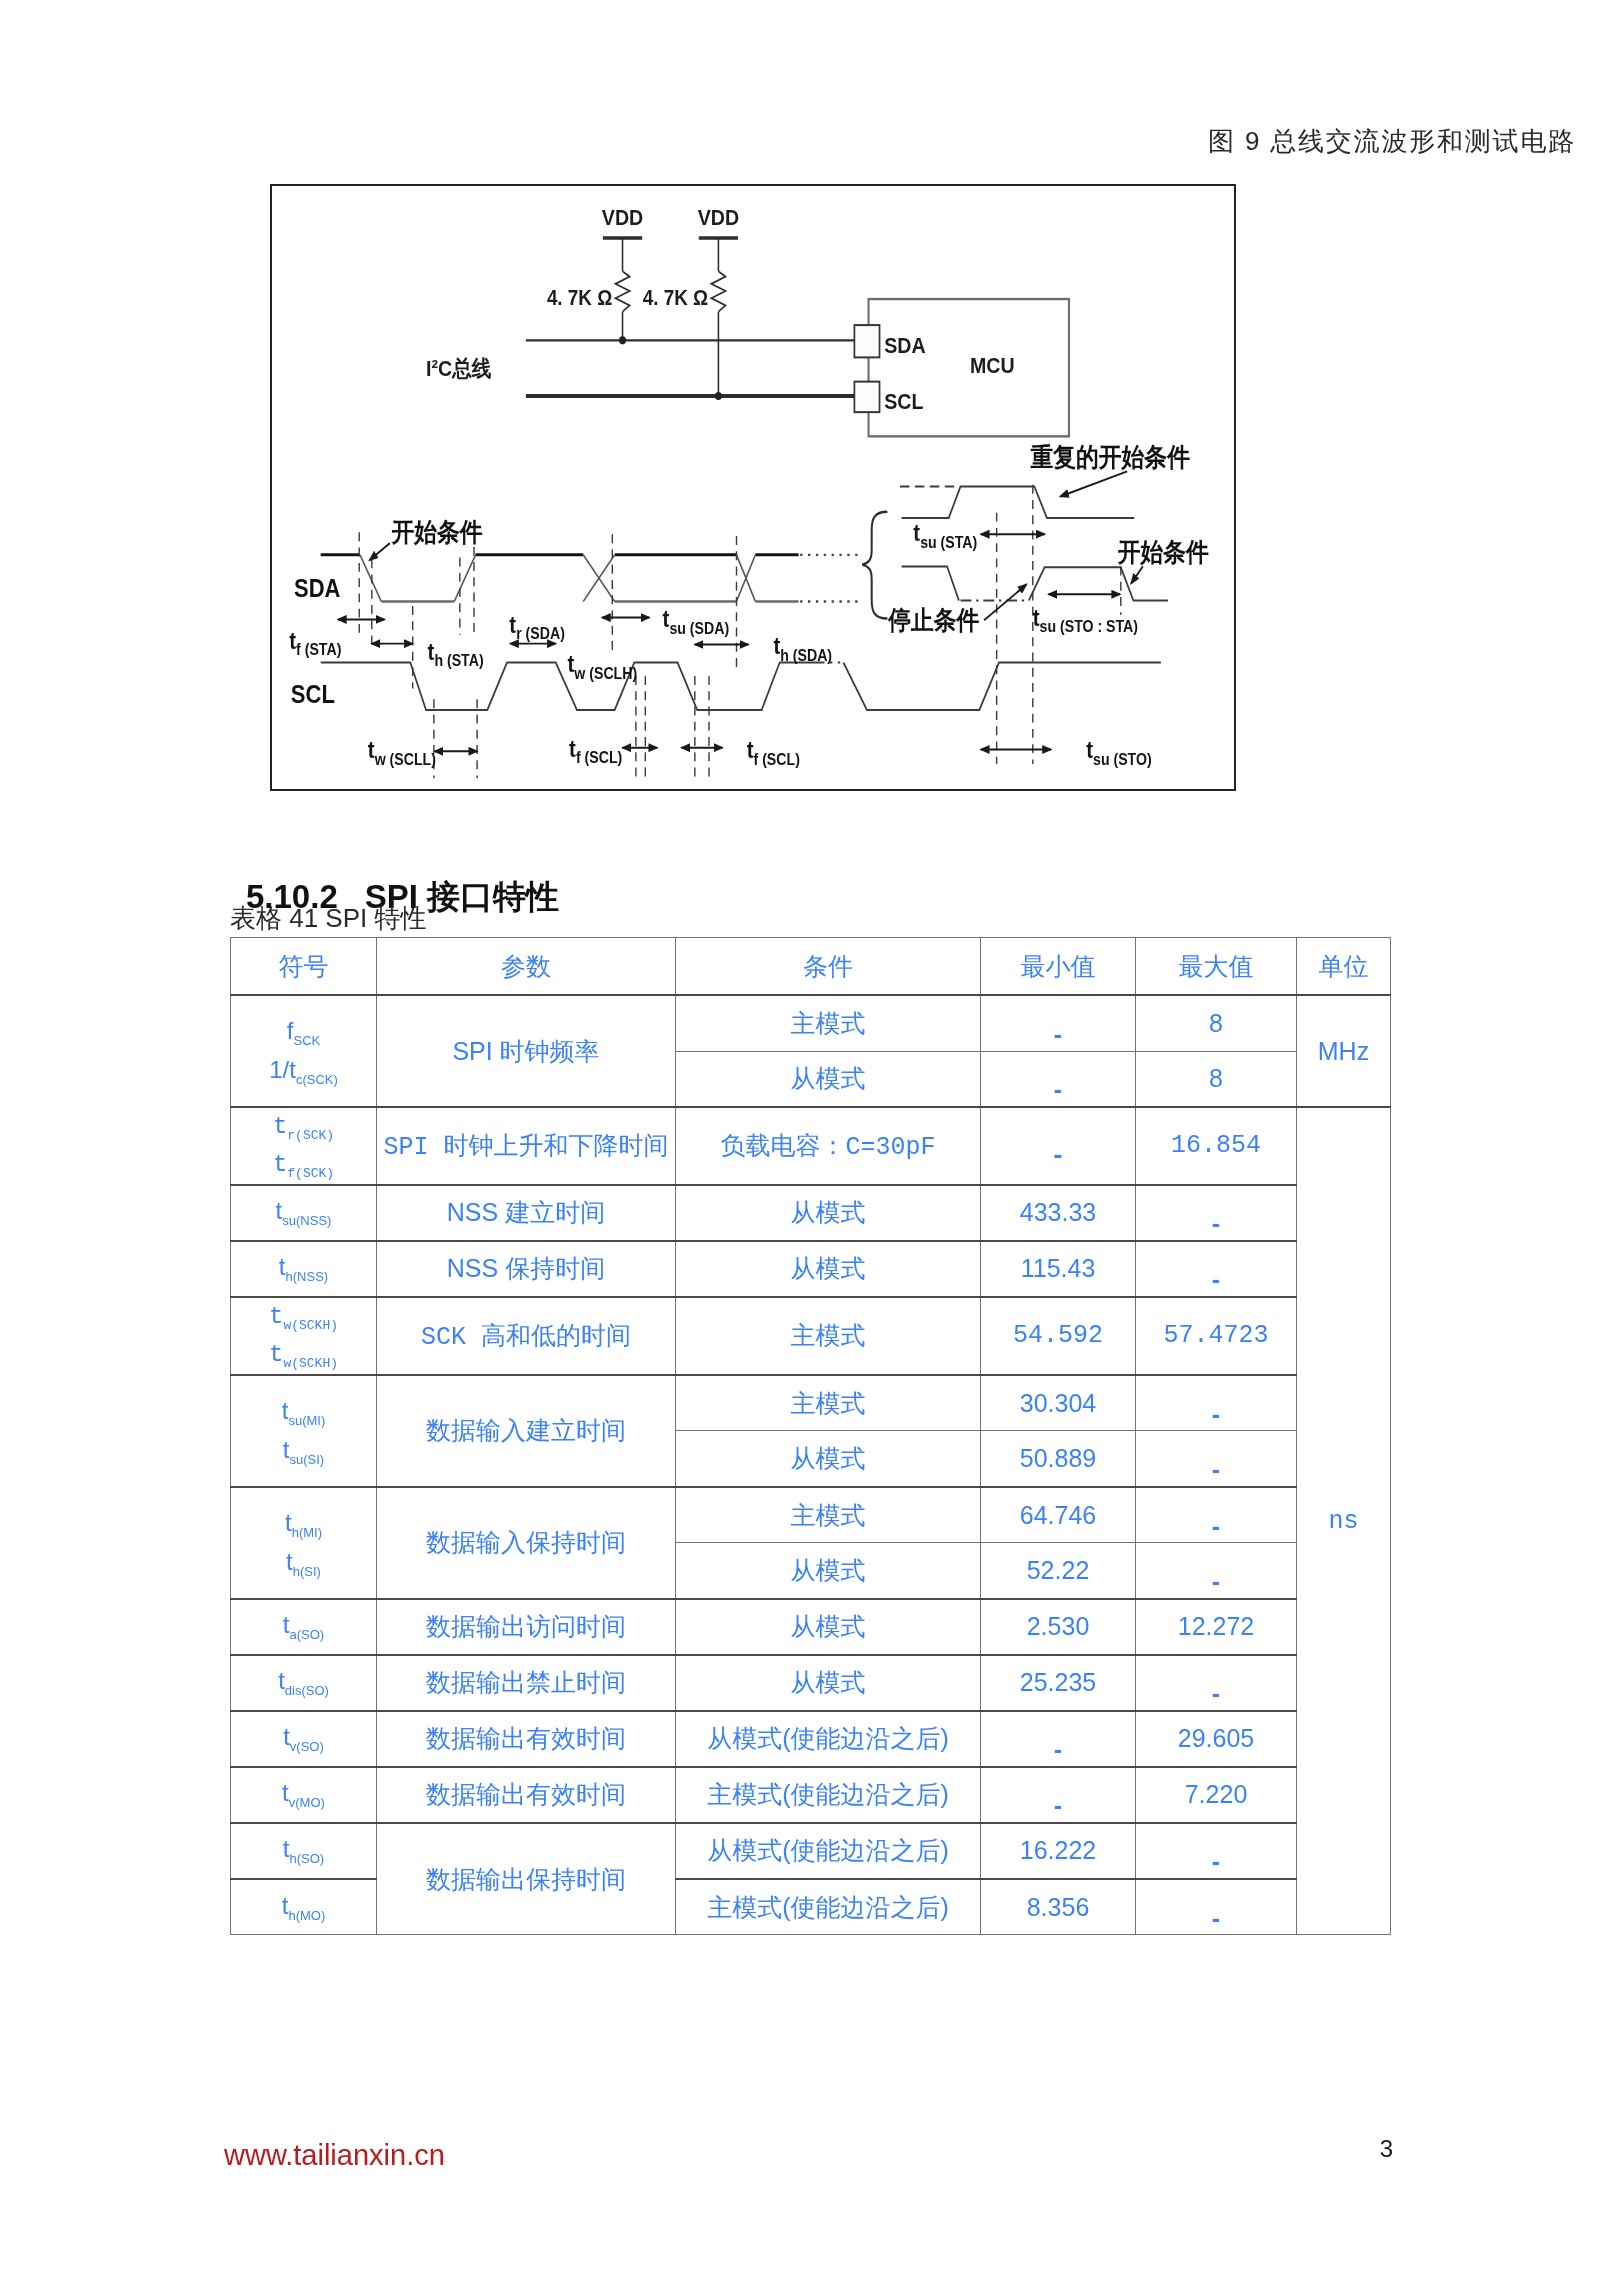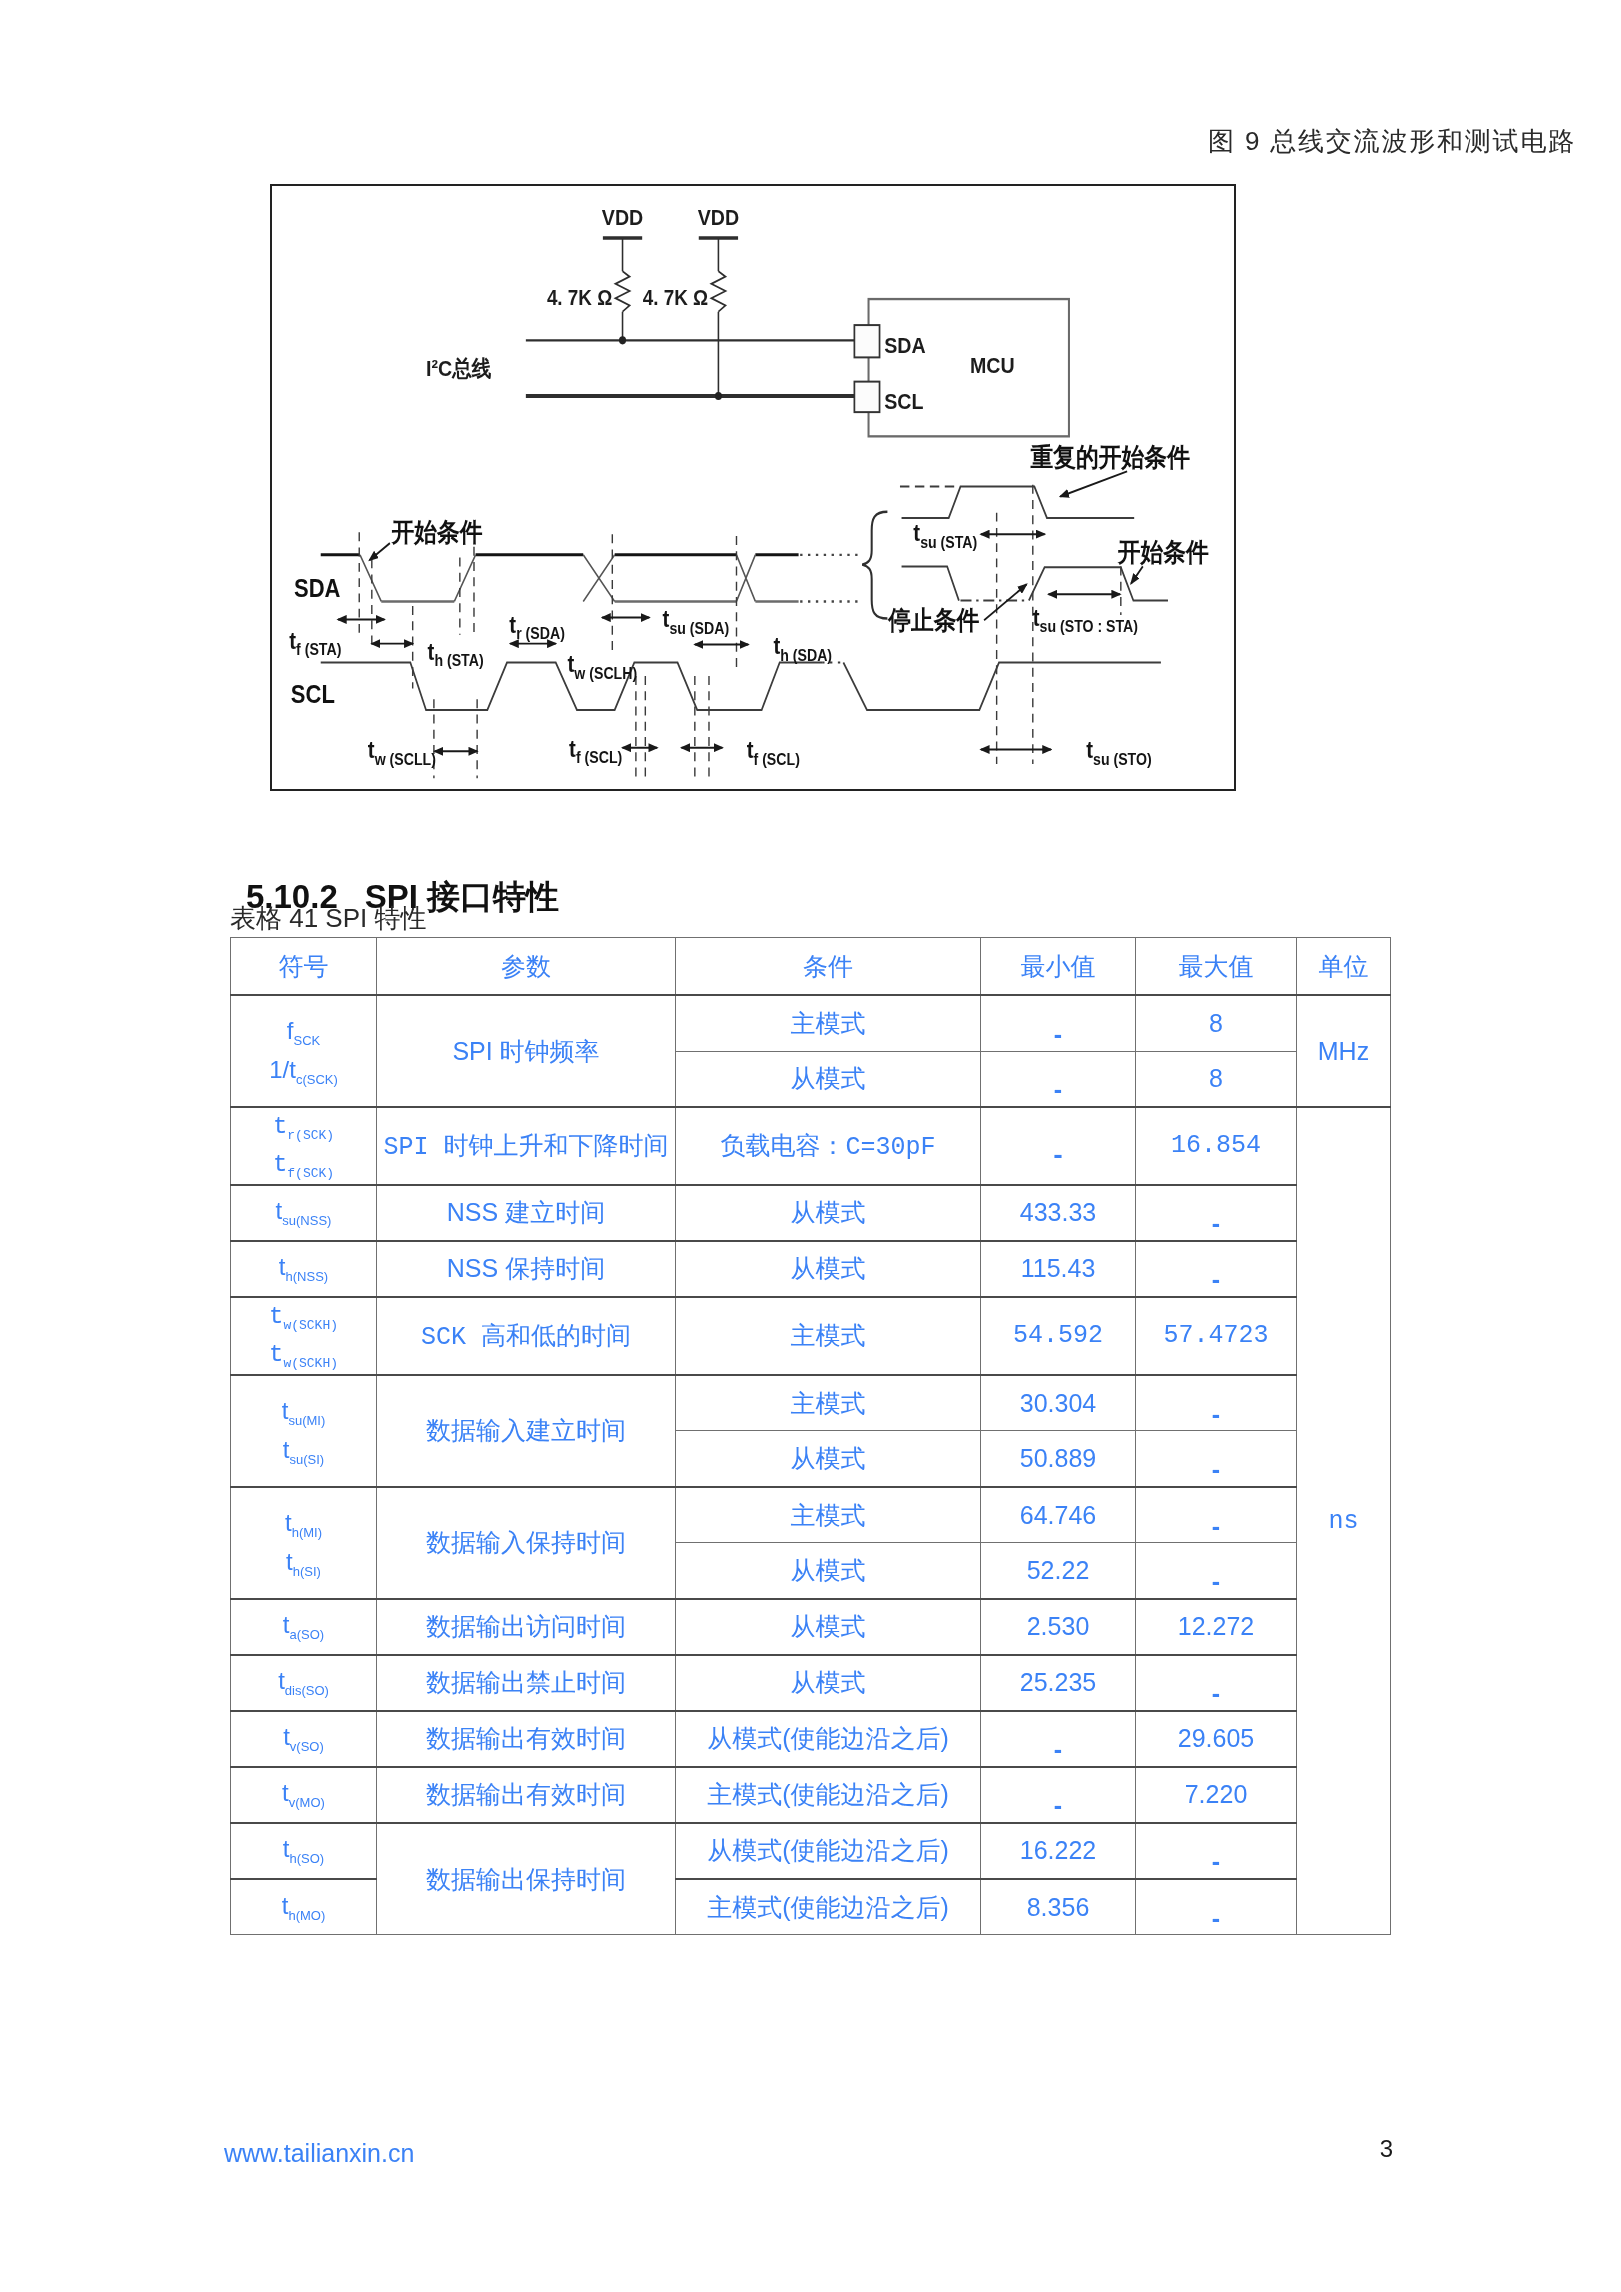--- a/index.html
+++ b/index.html
@@ -32,21 +32,21 @@
   thead th{border-bottom:2.7px double #4a4a4a;height:56px;}
   tr{height:56px;}
   tr.tall{height:60px;font-family:Liberation Mono, monospace;}
   tbody tr.grp td{border-top:2.7px double #4a4a4a;}
   td.sym{font-size:24px;}
   td.sym sub{font-size:13px;}
   td.sym .symline{line-height:1.55;}
   .v{display:inline-block;}
   .v.dash{transform:translateY(10.7px);font-weight:bold;}
   
-  .footer-url{left:224px;top:2139px;font-size:25px;color:#3b82f6;}
+  .footer-url{left:224px;top:2139px;font-size:29px;color:#b91c1c;}
   .page-num{left:1303px;top:2135px;width:90px;text-align:right;font-size:24px;color:#1a1a1a;}
 </style>
 </head>
 <body>
 
 <div class="abs fig-title">图 9 总线交流波形和测试电路</div>
 
 <div class="abs figure">
 <svg viewBox="0 0 1224 672" preserveAspectRatio="none">
   <defs>

